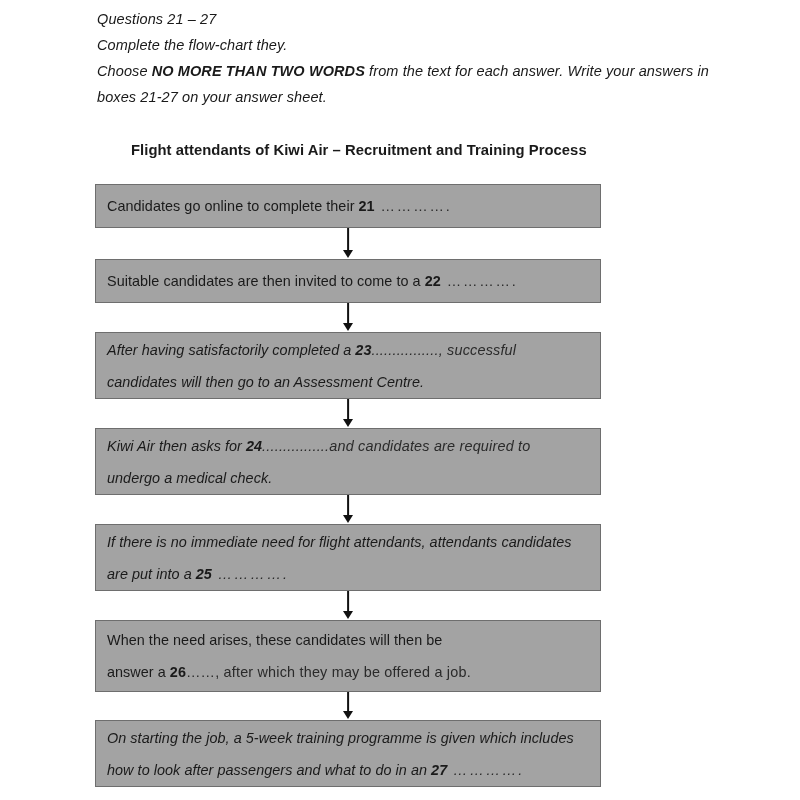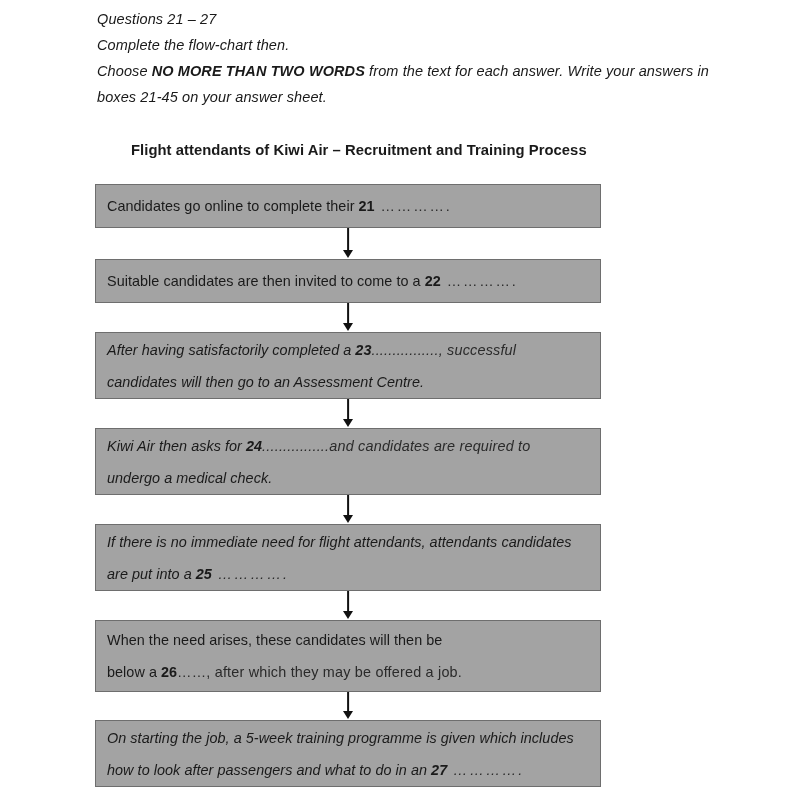--- a/index.html
+++ b/index.html
@@ -117,23 +117,23 @@
   .conn.g2 .head { top: 20px; }
   .conn.g3 .head { top: 19px; }
 </style>
 </head>
 <body>
 
 <div class="page">
 
   <div class="instructions">
     <div class="line">Questions 21 – 27</div>
-    <div class="line">Complete the flow-chart then.</div>
+    <div class="line">Complete the flow-chart they.</div>
     <div class="line"><span>Choose </span><b>NO MORE THAN TWO WORDS</b><span> from the text for each answer. Write your answers in</span></div>
-    <div class="line">boxes 21-45 on your answer sheet.</div>
+    <div class="line">boxes 21-27 on your answer sheet.</div>
   </div>
 
   <div class="chart-title">Flight attendants of Kiwi Air – Recruitment and Training Process</div>
 
   <div class="flow">
 
     <div class="node h1">
       <div class="txt"><span>Candidates go online to complete their </span><b>21</b><span class="dots"> …………. </span></div>
     </div>
 
@@ -176,21 +176,21 @@
       <div class="txt"><span>are put into a </span><b>25</b><span class="dots"> …………. </span></div>
     </div>
 
     <div class="conn g2">
       <span class="stem"></span>
       <span class="head"></span>
     </div>
 
     <div class="node h2b">
       <div class="txt">When the need arises, these candidates will then be</div>
-      <div class="txt"><span>below a </span><b>26</b><span class="dots-tight">……, after which they may be offered a job.</span></div>
+      <div class="txt"><span>answer a </span><b>26</b><span class="dots-tight">……, after which they may be offered a job.</span></div>
     </div>
 
     <div class="conn g3">
       <span class="stem"></span>
       <span class="head"></span>
     </div>
 
     <div class="node h2">
       <div class="txt">On starting the job, a 5-week training programme is given which includes</div>
       <div class="txt"><span>how to look after passengers and what to do in an </span><b>27</b><span class="dots"> …………. </span></div>

